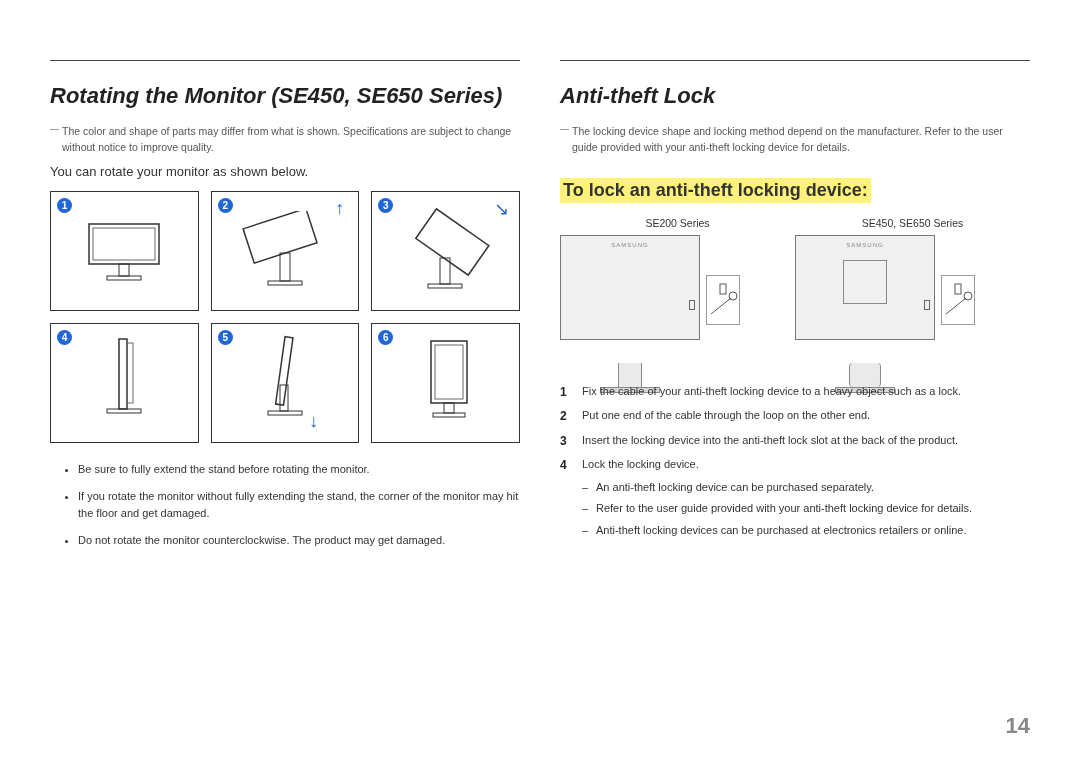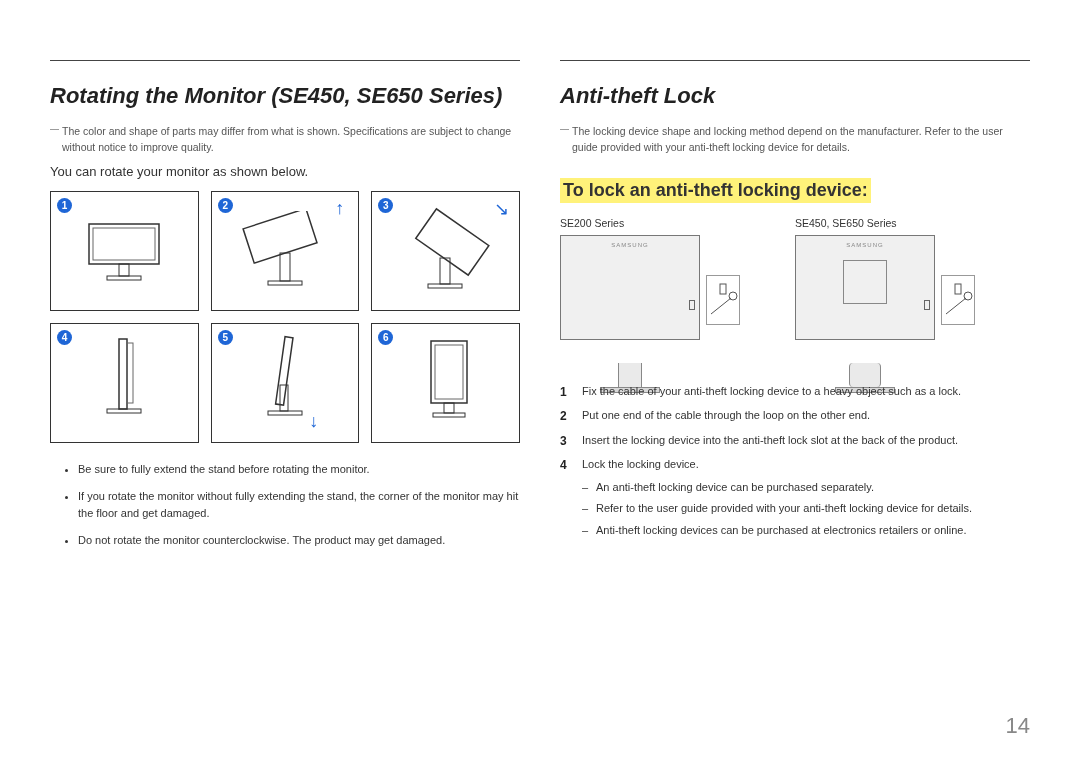--- a/index.html
+++ b/index.html
@@ -89,20 +89,21 @@
     color: #333;
     background: #fff27a;
     display: inline-block;
     padding: 2px 3px;
     margin-top: 20px;
     margin-bottom: 14px;
   }
   .series-row {
     display: flex;
     margin-bottom: 18px;
+    text-align: center;
   }
   .series-col { flex: 1; }
   .series-label {
     font-size: 10.5px;
     color: #333;
     margin-bottom: 6px;
   }
   .monitor-diag {
     display: flex;
     align-items: center;
@@ -186,21 +187,21 @@
     content: "–";
     position: absolute;
     left: 0;
   }
   .pagenum {
     position: absolute;
     bottom: 24px;
     right: 50px;
     font-size: 22px;
     color: #888;
-    font-weight: 400;
+    font-weight: 700;
   }
   
   .mini { position:absolute; inset:0; display:flex; align-items:center; justify-content:center; }
   .arrow {
     position:absolute;
     color:#1f66d6;
     font-size:18px;
   }
 </style>
 </head>

